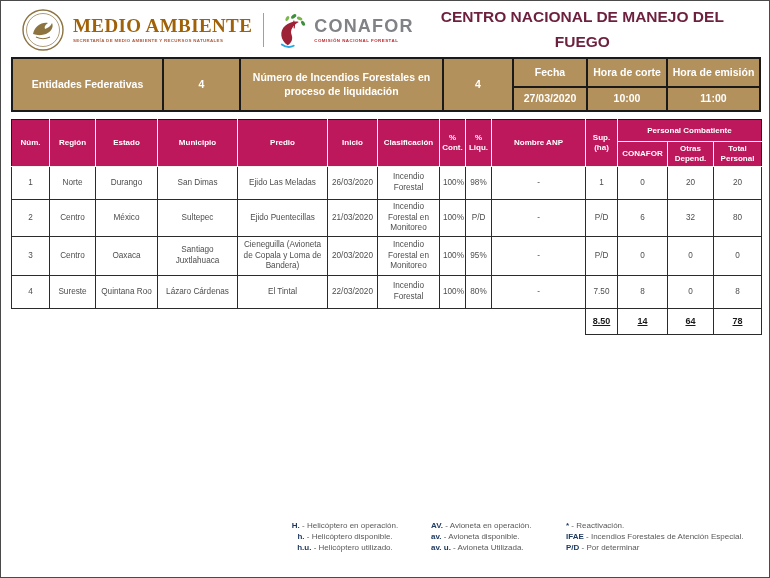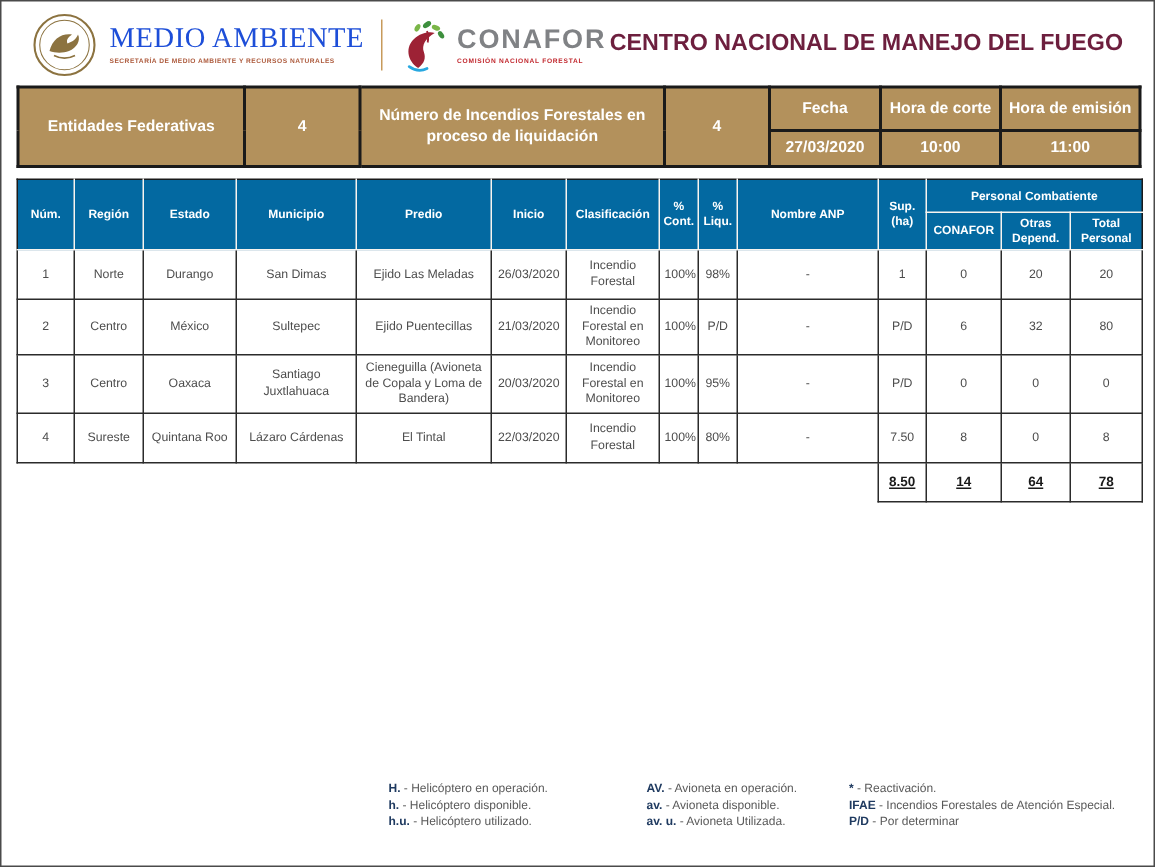--- a/index.html
+++ b/index.html
@@ -6,42 +6,42 @@
   .page{
     width:770px;height:578px;background:#ffffff;border:1px solid #4a4a4a;
     box-sizing:border-box;position:relative;overflow:hidden;
     font-family:"Liberation Sans",sans-serif;
   }
   
   .top-header{display:flex;align-items:center;padding:7px 14px 2px 20px;height:52px;box-sizing:border-box;}
   .logos{display:flex;align-items:center;flex:0 0 auto;}
   .seal-wrap{width:44px;height:44px;flex:0 0 auto;margin-right:8px;}
   .ma-text{display:flex;flex-direction:column;}
-  .ma-title{font-family:"Liberation Serif",serif;font-weight:normal;color:#1d4ed8;font-size:19px;letter-spacing:.4px;line-height:1;}
+  .ma-title{font-family:"Liberation Serif",serif;font-weight:bold;color:#a16207;font-size:19px;letter-spacing:.4px;line-height:1;}
   .ma-sub{font-size:4.4px;color:#ad5a3c;font-weight:bold;letter-spacing:.35px;margin-top:3px;}
   .logo-divider{width:1px;height:34px;background:#c79a5b;margin:0 11px;}
   .cf-wrap{display:flex;align-items:center;}
   .cf-icon{width:34px;height:40px;margin-right:5px;}
   .cf-text{display:flex;flex-direction:column;}
   .cf-title{color:#808285;font-weight:bold;font-size:18px;letter-spacing:1.2px;line-height:1;}
   .cf-sub{font-size:4.4px;color:#c1272d;font-weight:bold;letter-spacing:.5px;margin-top:3px;}
   .title-block{flex:1;text-align:center;color:#6d1f3e;font-weight:bold;font-size:15.5px;line-height:1.6;padding-right:4px;}
   
   table{border-collapse:collapse;table-layout:fixed;}
   .summary{margin:4px 10px 0 10px;width:748px;}
   .summary td{
     background:#b3915c;border:2px solid #1a1a1a;color:#ffffff;font-weight:bold;
     text-align:center;vertical-align:middle;font-size:10.5px;padding:1px 3px;line-height:1.25;
   }
   .summary tr.r1 td{height:25px;}
   .summary tr.r2 td{height:20px;}
   
   .main{margin:7px 10px 0 10px;width:750px;}
   .main th{
-    background:#0369a1;color:#ffffff;border:1px solid #f8f4ef;
+    background:#be185d;color:#ffffff;border:1px solid #f8f4ef;
     font-size:8px;font-weight:bold;padding:2px 1px;line-height:1.25;vertical-align:middle;
   }
   .main thead tr:first-child th{border-top:1.5px solid #1a1a1a;}
   .main thead th:first-child{border-left:1.5px solid #1a1a1a;}
   .main thead tr th:last-child{border-right:1.5px solid #1a1a1a;}
   .main thead tr.h1 th{height:17px;}
   .main thead tr.h2 th{height:18px;}
   .main td{
     border:1px solid #2b2b2b;color:#4d4d4d;font-size:8.2px;text-align:center;
     vertical-align:middle;padding:2px 3px;line-height:1.3;background:#fff;
@@ -52,21 +52,21 @@
   .main tr.dr3 td{height:34px;}
   .main tr.dr4 td{height:28px;}
   .main tr.totals td{font-weight:bold;color:#1a1a1a;font-size:9px;height:21px;border-width:1.5px;text-decoration:underline;}
   .main tr.totals td.blank{border:none;background:transparent;}
   
   .legend{
     position:absolute;left:0;top:519px;width:770px;box-sizing:border-box;
     padding-left:258px;display:flex;font-size:8px;color:#595959;
   }
   .legend-col{line-height:11px;}
-  .legend-col.c1{width:172px;}
+  .legend-col.c1{width:172px;text-align:center;}
   .legend-col.c2{width:135px;}
   .abbr{font-weight:bold;color:#1f3a60;}
 </style>
 </head>
 <body>
 
 <div class="page">
 
   <div class="top-header">
     <div class="logos">

